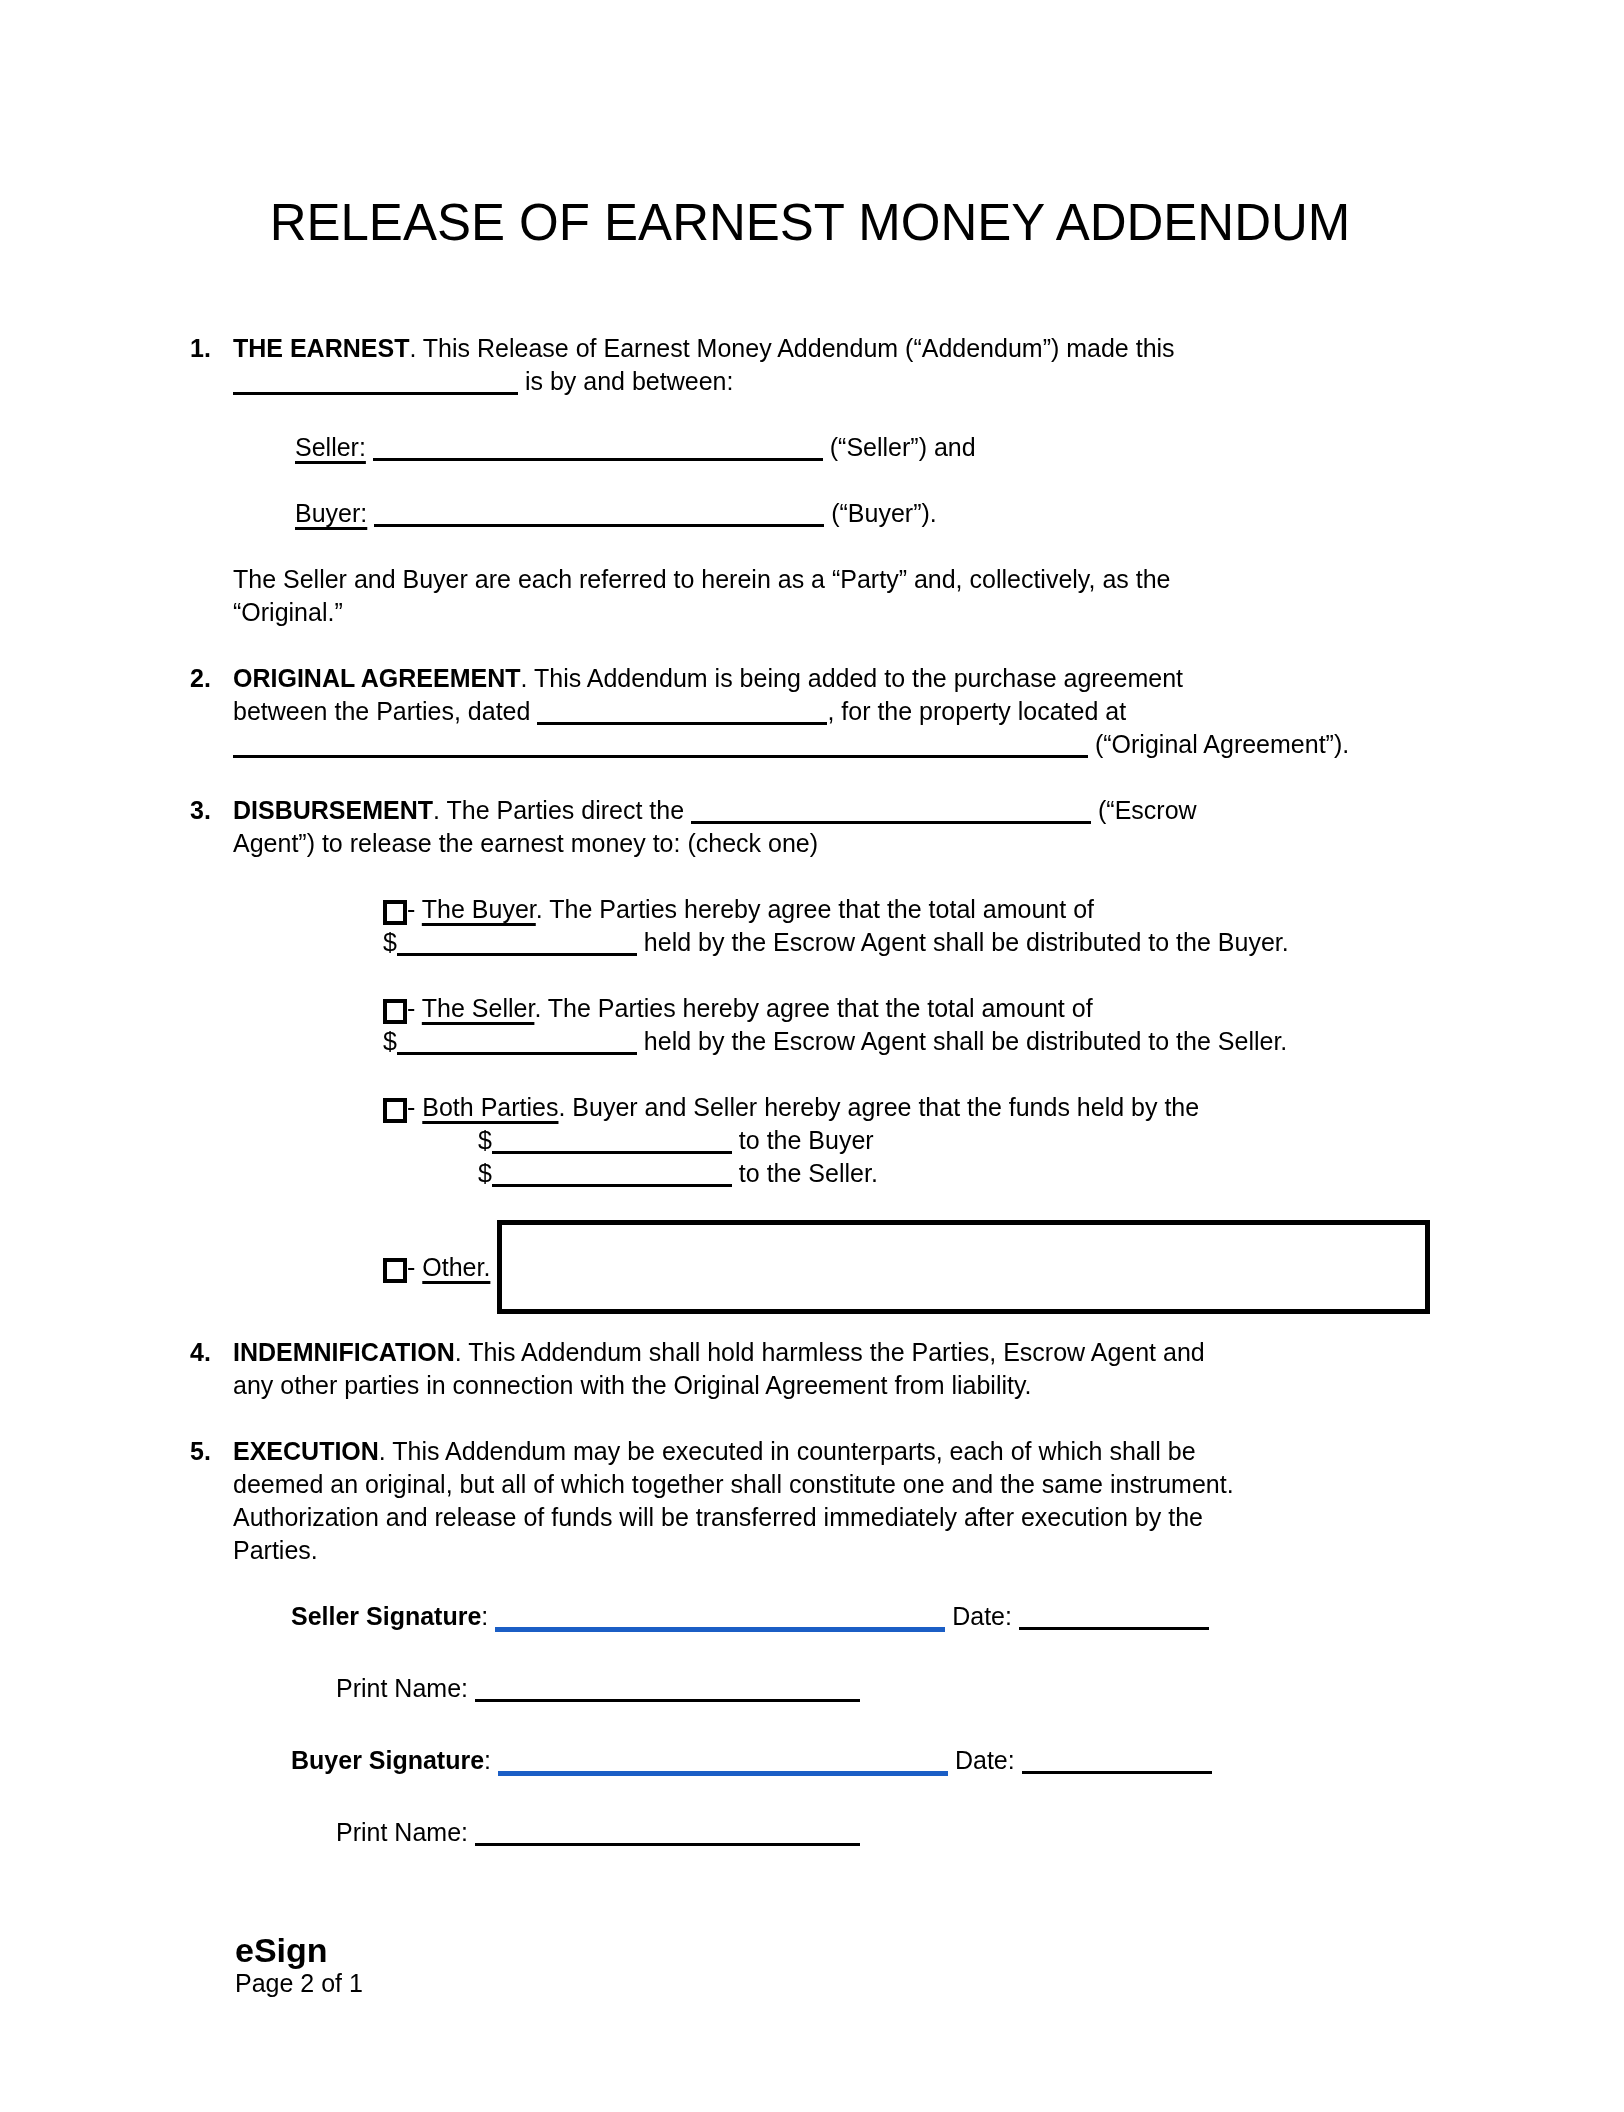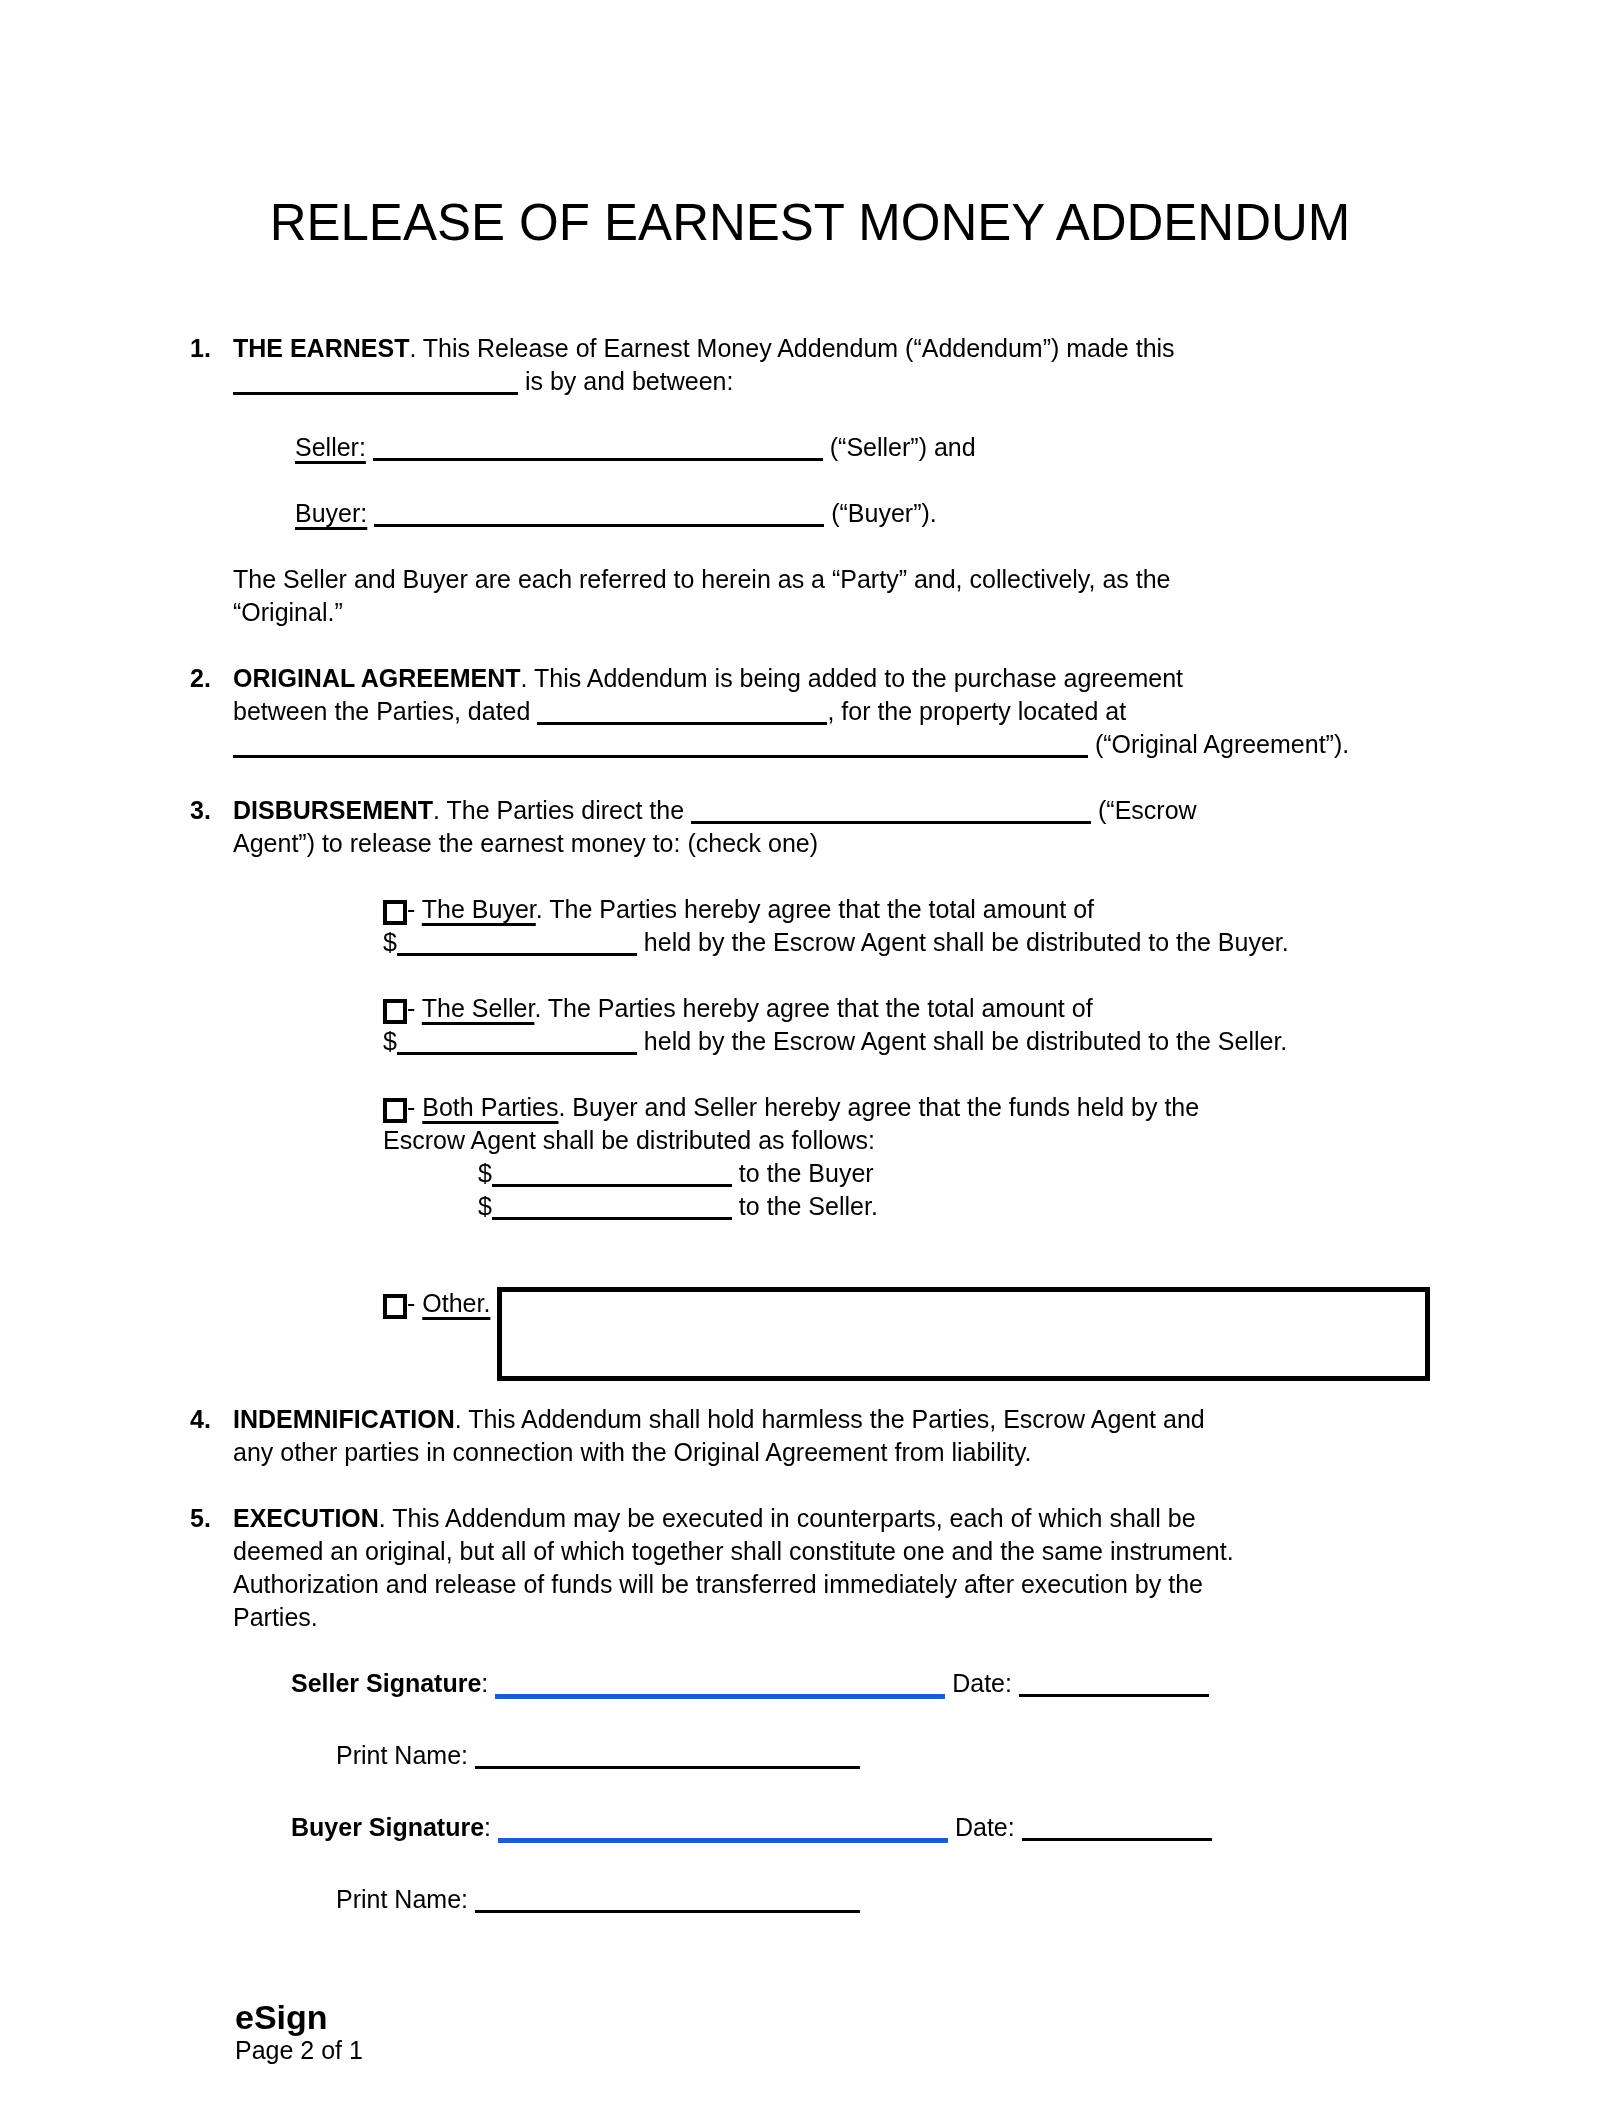--- a/index.html
+++ b/index.html
@@ -31,21 +31,21 @@
   .bl.blue { border-bottom:5px solid var(--sig-blue,#1b5ec5); vertical-align:-7px; }
   .w285{width:285px} .w450{width:450px} .w290{width:290px} .w855{width:855px}
   .w400{width:400px} .w240{width:240px} .w190{width:190px} .w385{width:385px}
   .party { margin-top:33px; margin-left:62px; }
   .cbblk { margin-top:33px; margin-left:150px; }
   .cb {
     display:inline-block; width:24px; height:25px;
     border:4px solid #000; vertical-align:-7px; background:#fff;
   }
   .sub { margin-left:95px; }
-  .otherrow { display:flex; align-items:flex-start; margin-top:64px; margin-left:150px; }
+  .otherrow { display:flex; align-items:center; margin-top:30px; margin-left:150px; }
   .otherlbl { white-space:nowrap; }
   .otherbox { flex:1; height:94px; border:5px solid #000; margin-left:7px; }
   .sigrow { margin-top:39px; margin-left:101px; white-space:nowrap; }
   .sigrow.first { margin-top:33px; }
   .printrow { margin-top:39px; margin-left:146px; white-space:nowrap; }
   .footer {
     display:flex; justify-content:space-between; align-items:baseline;
     margin-top:85px; padding-left:45px; padding-right:55px;flex-direction:column;
   }
   .brand { font-size:34px; font-weight:bold; }
@@ -100,21 +100,20 @@
         <div class="line"><span>$</span><span class="bl w240"></span> <span>held by the Escrow Agent shall be distributed to the Buyer.</span></div>
       </div>
 
       <div class="cbblk">
         <div class="line"><span class="cb"></span><span>- </span><span class="u">The Seller</span><span>. The Parties hereby agree that the total amount of</span></div>
         <div class="line"><span>$</span><span class="bl w240"></span> <span>held by the Escrow Agent shall be distributed to the Seller.</span></div>
       </div>
 
       <div class="cbblk">
         <div class="line"><span class="cb"></span><span>- </span><span class="u">Both Parties</span><span>. Buyer and Seller hereby agree that the funds held by the</span></div>
-        <div class="line">Escrow Agent shall be distributed as follows:</div>
         <div class="line sub"><span>$</span><span class="bl w240"></span> <span>to the Buyer</span></div>
         <div class="line sub"><span>$</span><span class="bl w240"></span> <span>to the Seller.</span></div>
       </div>
 
       <div class="otherrow">
         <div class="otherlbl"><span class="cb"></span><span>- </span><span class="u">Other.</span></div>
         <div class="otherbox"></div>
       </div>
     </div>
   </div>

